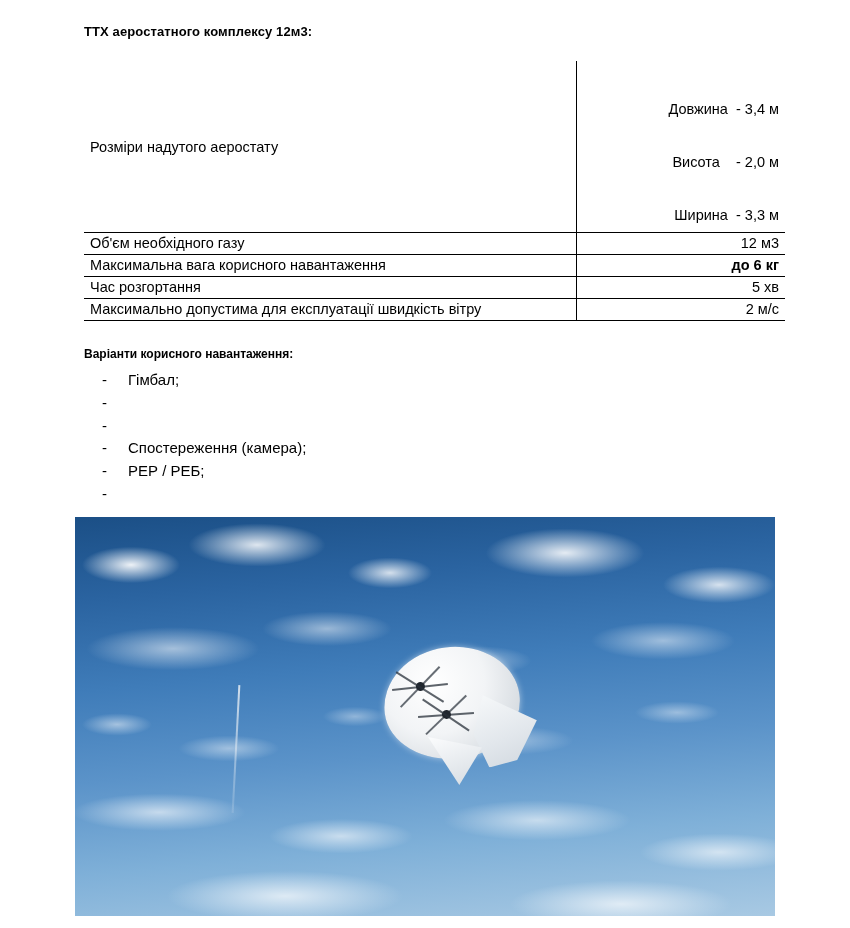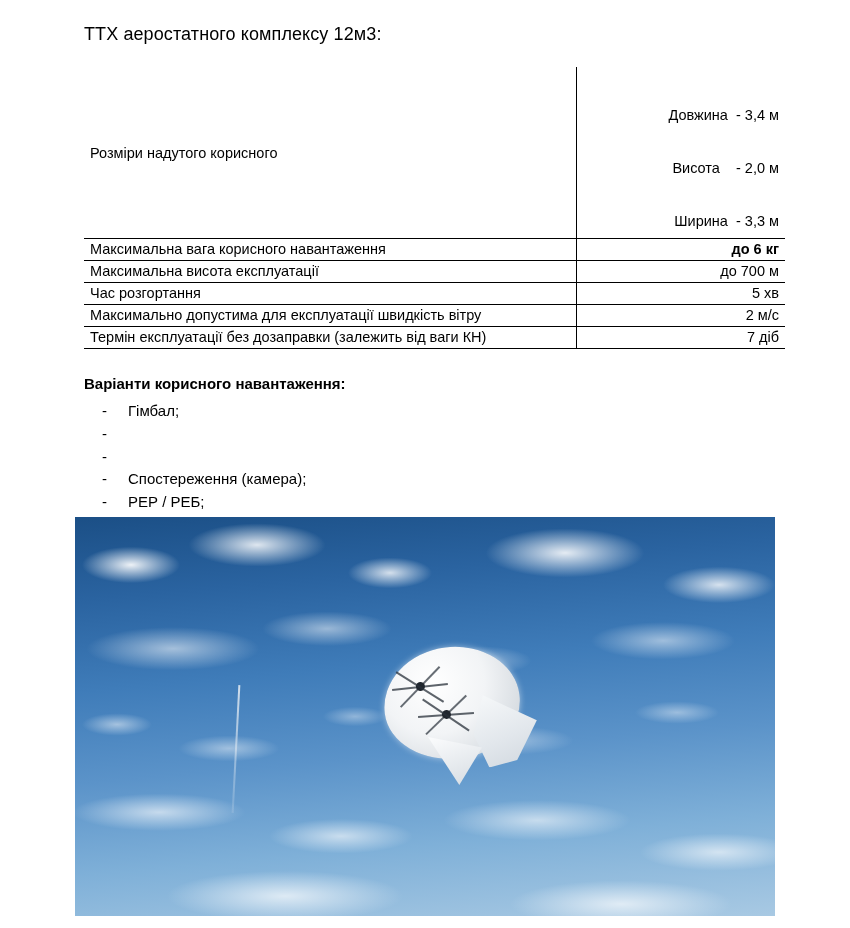--- a/index.html
+++ b/index.html
@@ -20,22 +20,22 @@
     height: 928px;
     background: #ffffff;
   }
   .content {
     position: absolute;
     left: 84px;
     top: 24px;
     width: 686px;
   }
   .doc-title {
-    font-size: 18px;
-    font-weight: normal;
+    font-size: 13px;
+    font-weight: bold;
     letter-spacing: 0.1px;
     margin: 0 0 22px 0;
   }
   
   table.spec {
     border-collapse: collapse;
     width: 680px;
     table-layout: fixed;
     font-size: 14.5px;
   }
@@ -66,21 +66,21 @@
     text-align: right;
     line-height: 1.45;
     white-space: pre;
     margin-top: 32px;
   }
   .bold {
     font-weight: bold;
   }
   
   .section-title {
-    font-size: 15px;
+    font-size: 12px;
     font-weight: bold;
     margin: 26px 0 8px 0;
   }
   ul.payload {
     list-style: none;
     margin: 0;
     padding: 0 0 0 18px;
   }
   ul.payload li {
     font-size: 15px;
@@ -219,46 +219,42 @@
 <body>
 
 <div class="page">
   <div class="content">
 
     <h1 class="doc-title">ТТХ аеростатного комплексу 12м3:</h1>
 
     <table class="spec">
       <tbody>
         <tr class="row-line">
-          <td class="col-label dims-cell">Розміри надутого корисного</td>
+          <td class="col-label dims-cell">Розміри надутого аеростату</td>
           <td class="col-value dims-cell">
             <span class="dim-line">Довжина  - 3,4 м</span>
             <span class="dim-line">Висота    - 2,0 м</span>
             <span class="dim-line">Ширина  - 3,3 м</span>
           </td>
         </tr>
         <tr class="row-line">
+          <td class="col-label">Об'єм необхідного газу</td>
+          <td class="col-value">12 м3</td>
+        </tr>
+        <tr class="row-line">
           <td class="col-label">Максимальна вага корисного навантаження</td>
           <td class="col-value bold">до 6 кг</td>
         </tr>
         <tr class="row-line">
-          <td class="col-label">Максимальна висота експлуатації</td>
-          <td class="col-value">до 700 м</td>
-        </tr>
-        <tr class="row-line">
           <td class="col-label">Час розгортання</td>
           <td class="col-value">5 хв</td>
         </tr>
         <tr class="row-line">
           <td class="col-label">Максимально допустима для експлуатації швидкість вітру</td>
           <td class="col-value">2 м/с</td>
-        </tr>
-        <tr class="row-line">
-          <td class="col-label">Термін експлуатації без дозаправки (залежить від ваги КН)</td>
-          <td class="col-value">7 діб</td>
         </tr>
       </tbody>
     </table>
 
     <h2 class="section-title">Варіанти корисного навантаження:</h2>
 
     <ul class="payload">
       <li>
         <span class="dash">-</span>
         <span>Гімбал;</span>

